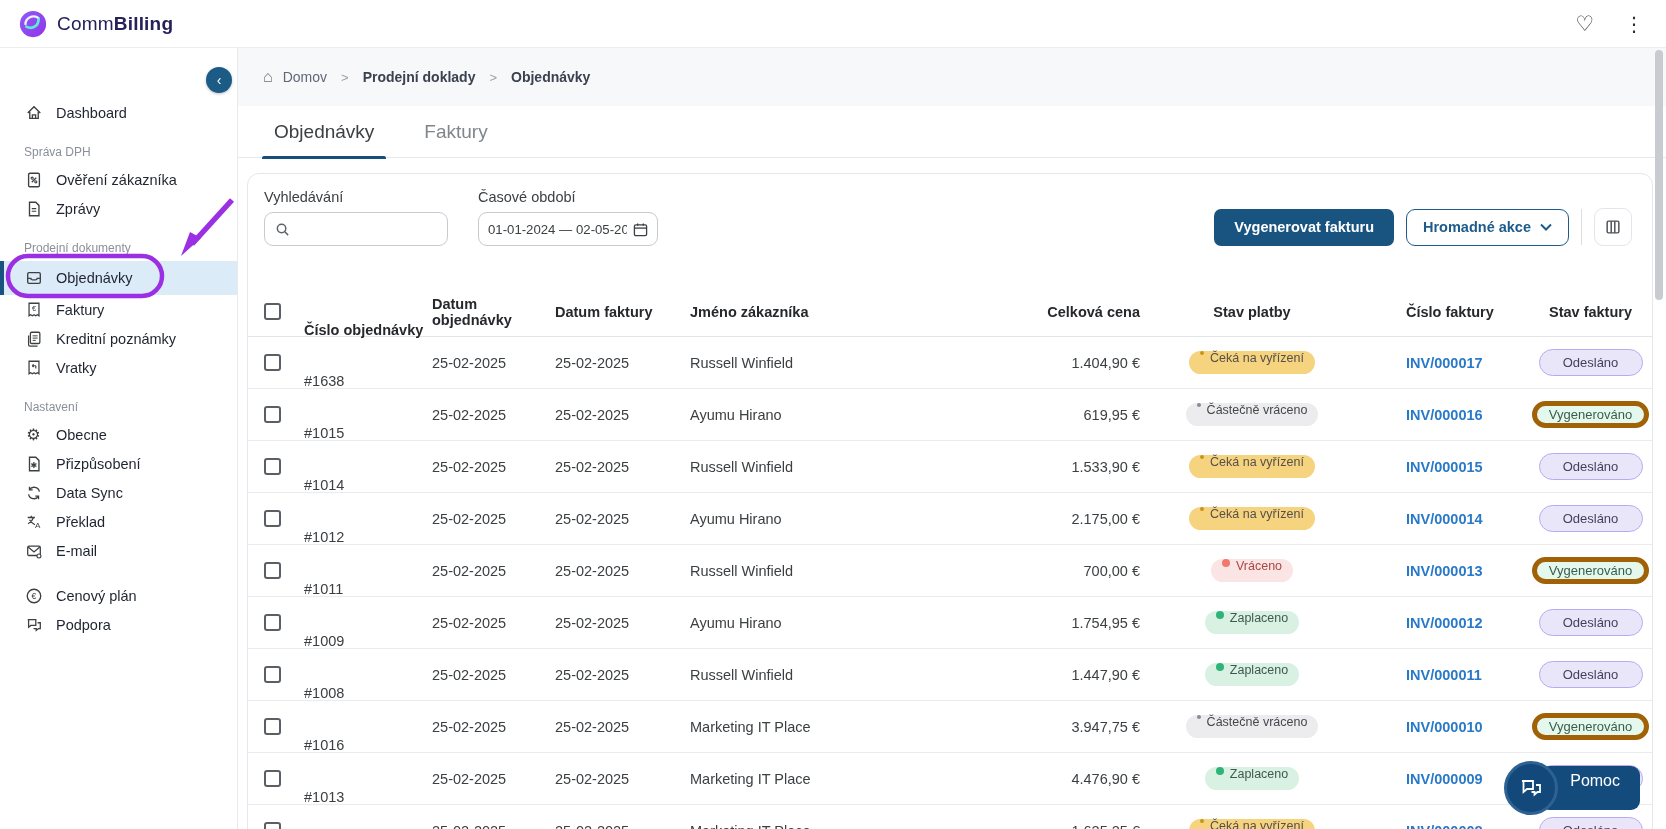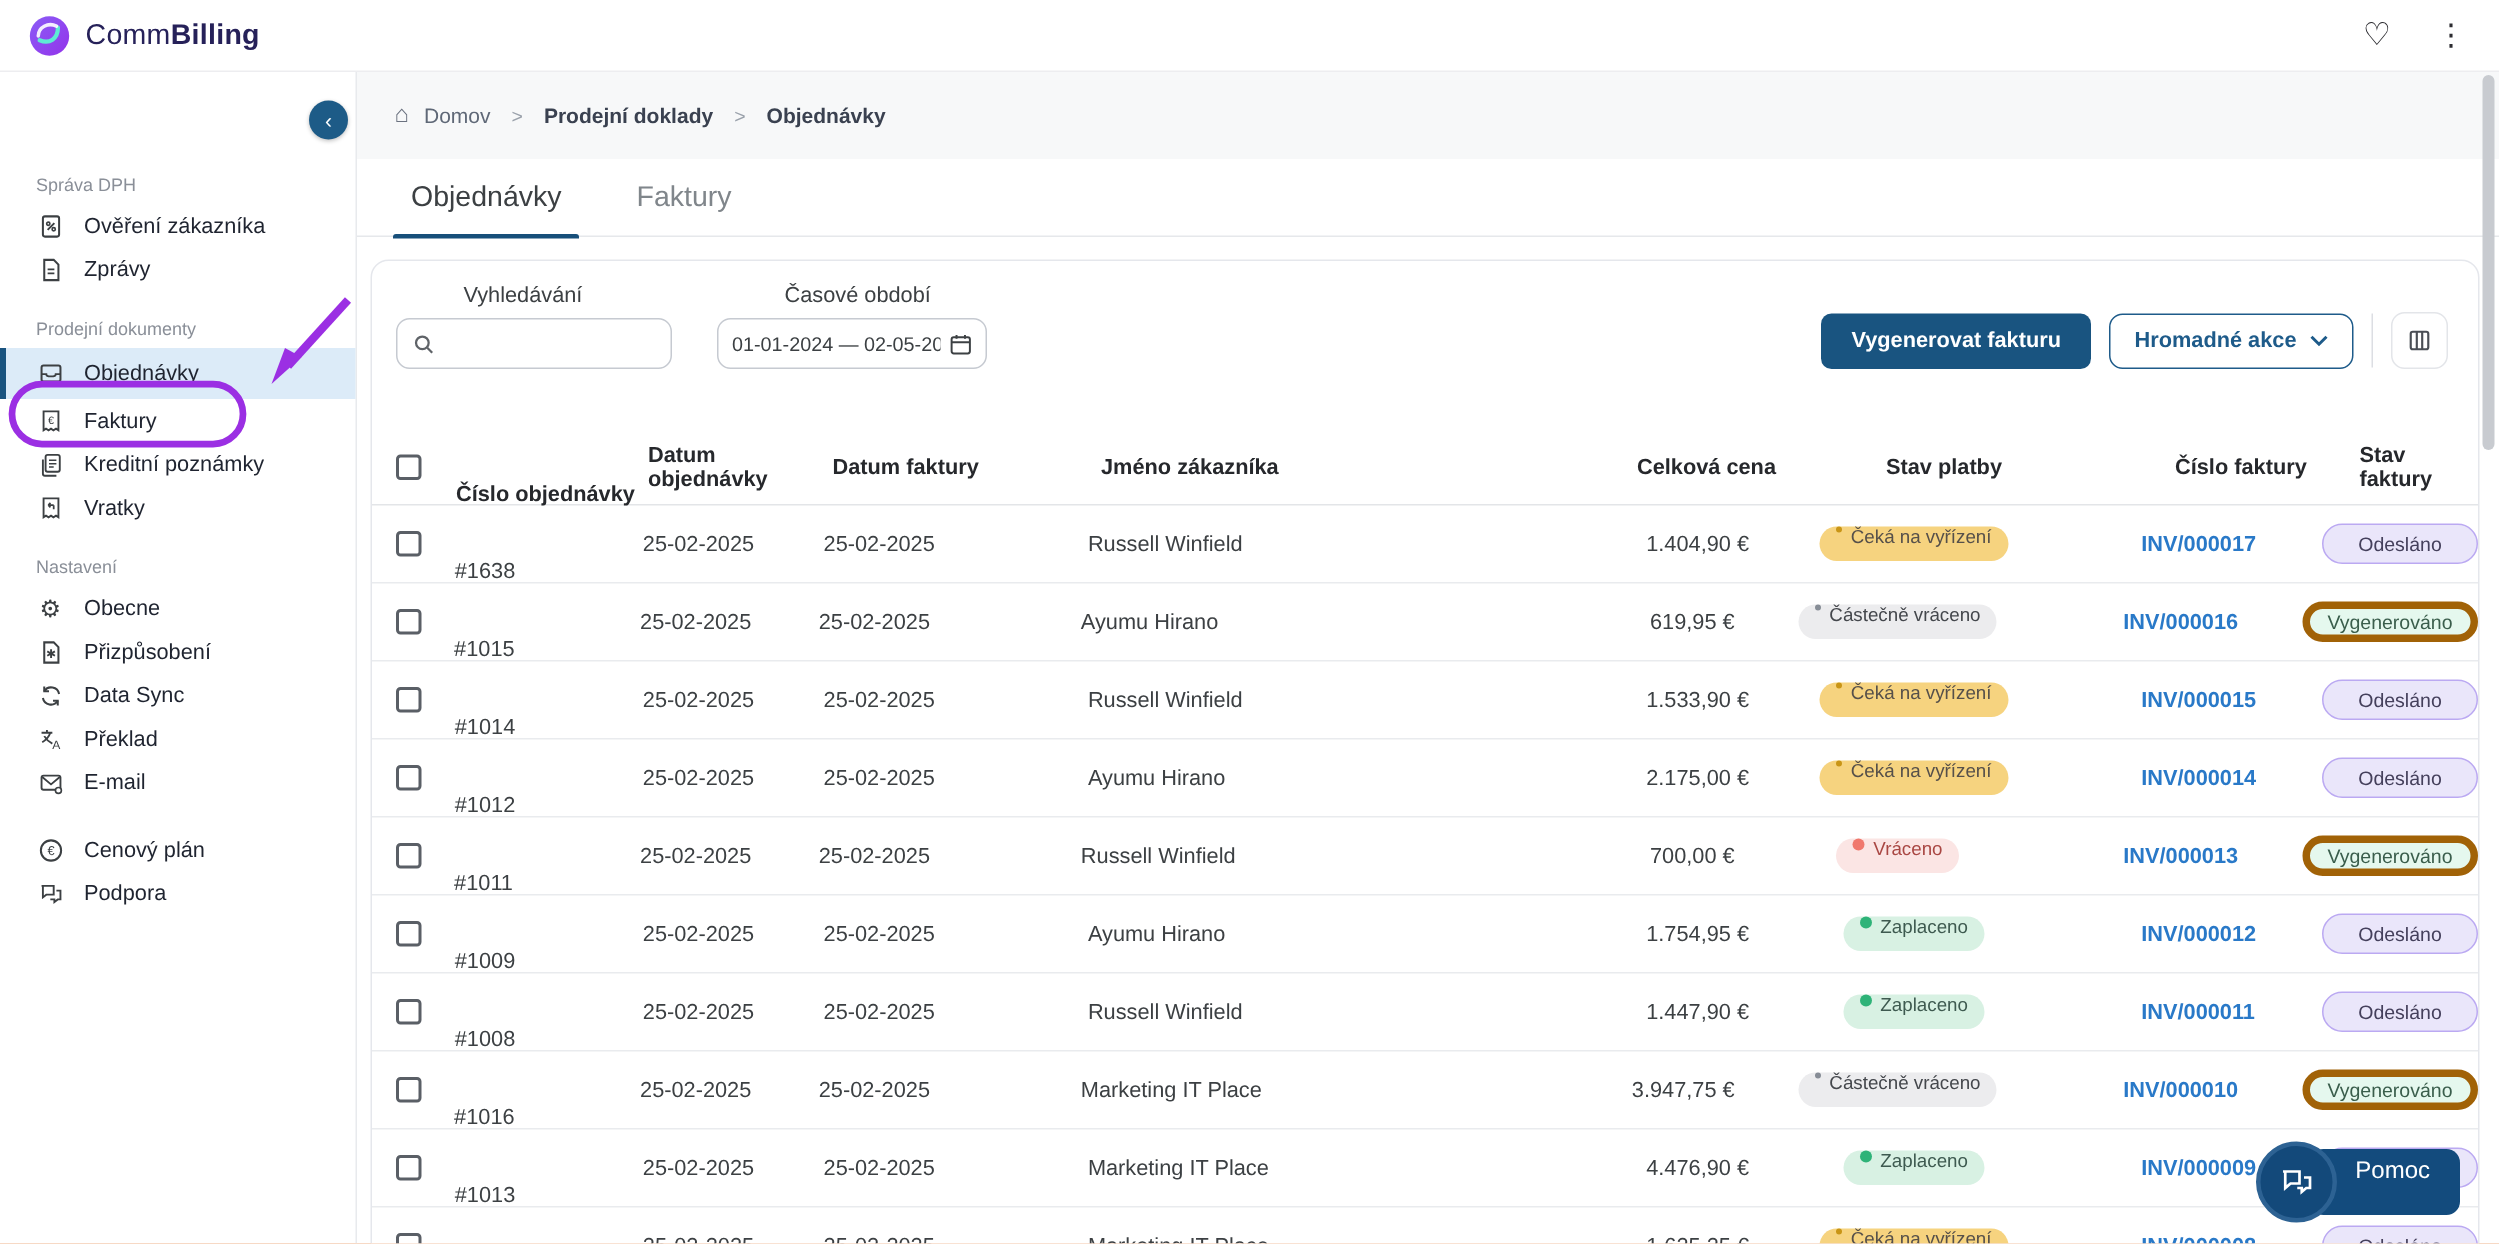--- a/index.html
+++ b/index.html
@@ -50,21 +50,21 @@
   .tab.active { color:#3c4043; }
   .tab.active::after { content:""; position:absolute; left:-12px; right:-12px; bottom:-2px; height:3px;
                        background:#174f7a; border-radius:2px 2px 0 0; }
 
   .card { position:absolute; left:9px; top:125px; width:1406px; height:720px; background:#fff;
           border:1px solid #e5e7ec; border-radius:12px 12px 0 0; }
 
   
   .filters { display:flex; align-items:flex-end; padding:15px 20px 14px 16px; }
   .field { margin-right:30px; }
-  .field-label { font-size:14.5px; color:#3c4043; margin-bottom:7px;margin-left:45px; }
+  .field-label { font-size:14.5px; color:#3c4043; margin-bottom:7px; }
   .search-box { width:184px; height:34px; border:1px solid #c6cad1; border-radius:9px;
                 display:flex; align-items:center; padding:0 10px; gap:7px; background:#fff; }
   .search-box input { border:none; outline:none; width:100%; font-size:13.5px; font-family:inherit; }
   .date-box { width:180px; height:34px; border:1px solid #c6cad1; border-radius:9px;
               display:flex; align-items:center; padding:0 9px; gap:6px; background:#fff; cursor:pointer; }
   .date-text { font-size:13.2px; color:#3c4043; white-space:nowrap; overflow:hidden; }
   .actions { margin-left:auto; display:flex; align-items:center; }
   .btn-primary { height:37px; padding:0 20px; background:#195480; color:#fff; font-weight:700;
                  font-size:14.5px; border:none; border-radius:7px; cursor:pointer; font-family:inherit; }
   .btn-outline { height:37px; margin-left:12px; padding:0 16px; background:#fff; color:#1e5b8a;
@@ -76,21 +76,21 @@
 
   
   .thead { display:flex; align-items:center; height:50px; margin-top:27px; padding-left:16px;
            border-bottom:1px solid #e3e5e8; font-size:14.5px; font-weight:700; color:#26282c; }
   .trow { display:flex; align-items:center; height:52px; padding-left:16px;
           border-bottom:1px solid #e9ebee; font-size:14.5px; color:#3c4043; }
   .c-check { width:40px; }
   .c-ono   { width:128px;margin-top:37px; }
   .c-odate { width:123px; }
   .c-idate { width:135px; }
-  .c-cust  { width:300px;margin-left:44px; }
+  .c-cust  { width:300px; }
   .c-total { width:152px; text-align:right; padding-right:2px; }
   .c-pay   { width:220px; display:flex; justify-content:center; }
   .c-inv   { width:167px; padding-left:44px; }
   .c-stat  { flex:1; display:flex; justify-content:center; }
   .checkbox { width:17px; height:17px; border:2px solid #5a5f66; border-radius:3px; background:#fff; cursor:pointer; }
   .inv-link { color:#2979c8; font-weight:700; cursor:pointer; }
 
   .pay-badge { display:inline-flex; align-items:flex-start; gap:6px; height:23px; padding:0 11px;
                border-radius:12px; font-size:12.5px; white-space:nowrap; }
   .pay-badge .dot { width:8px; height:8px; border-radius:50%; }
@@ -143,20 +143,28 @@
     </div>
     <div class="topbar-right">
       <span class="heart">♡</span>
       <span class="kebab">⋮</span>
     </div>
   </div>
 
   <div class="sidebar">
     <div class="collapse-btn">‹</div>
     <div class="nav">
+      <div class="nav-item">
+        <span class="icon">
+          <svg class="isvg" width="18" height="18" viewBox="0 0 20 20">
+              <path d="M3 10 10 3l7 7M5.3 8.6V16h9.4V8.6M8.2 16v-4h3.6v4" fill="none" stroke="#3c4043" stroke-width="1.5"></path>
+            </svg>
+        </span>
+        <span>Dashboard</span>
+      </div>
 
       <div class="section-label">Správa DPH</div>
       <div class="nav-item">
         <span class="icon">
           <svg class="isvg" width="18" height="18" viewBox="0 0 20 20">
               <rect x="4" y="2.5" width="12" height="15" rx="1.5" fill="none" stroke="#3c4043" stroke-width="1.5"></rect>
               <path d="M7.5 12.5l5-5" stroke="#3c4043" stroke-width="1.4"></path>
               <circle cx="8" cy="8" r="1.2" fill="none" stroke="#3c4043" stroke-width="1.2"></circle>
               <circle cx="12" cy="12" r="1.2" fill="none" stroke="#3c4043" stroke-width="1.2"></circle>
             </svg>

